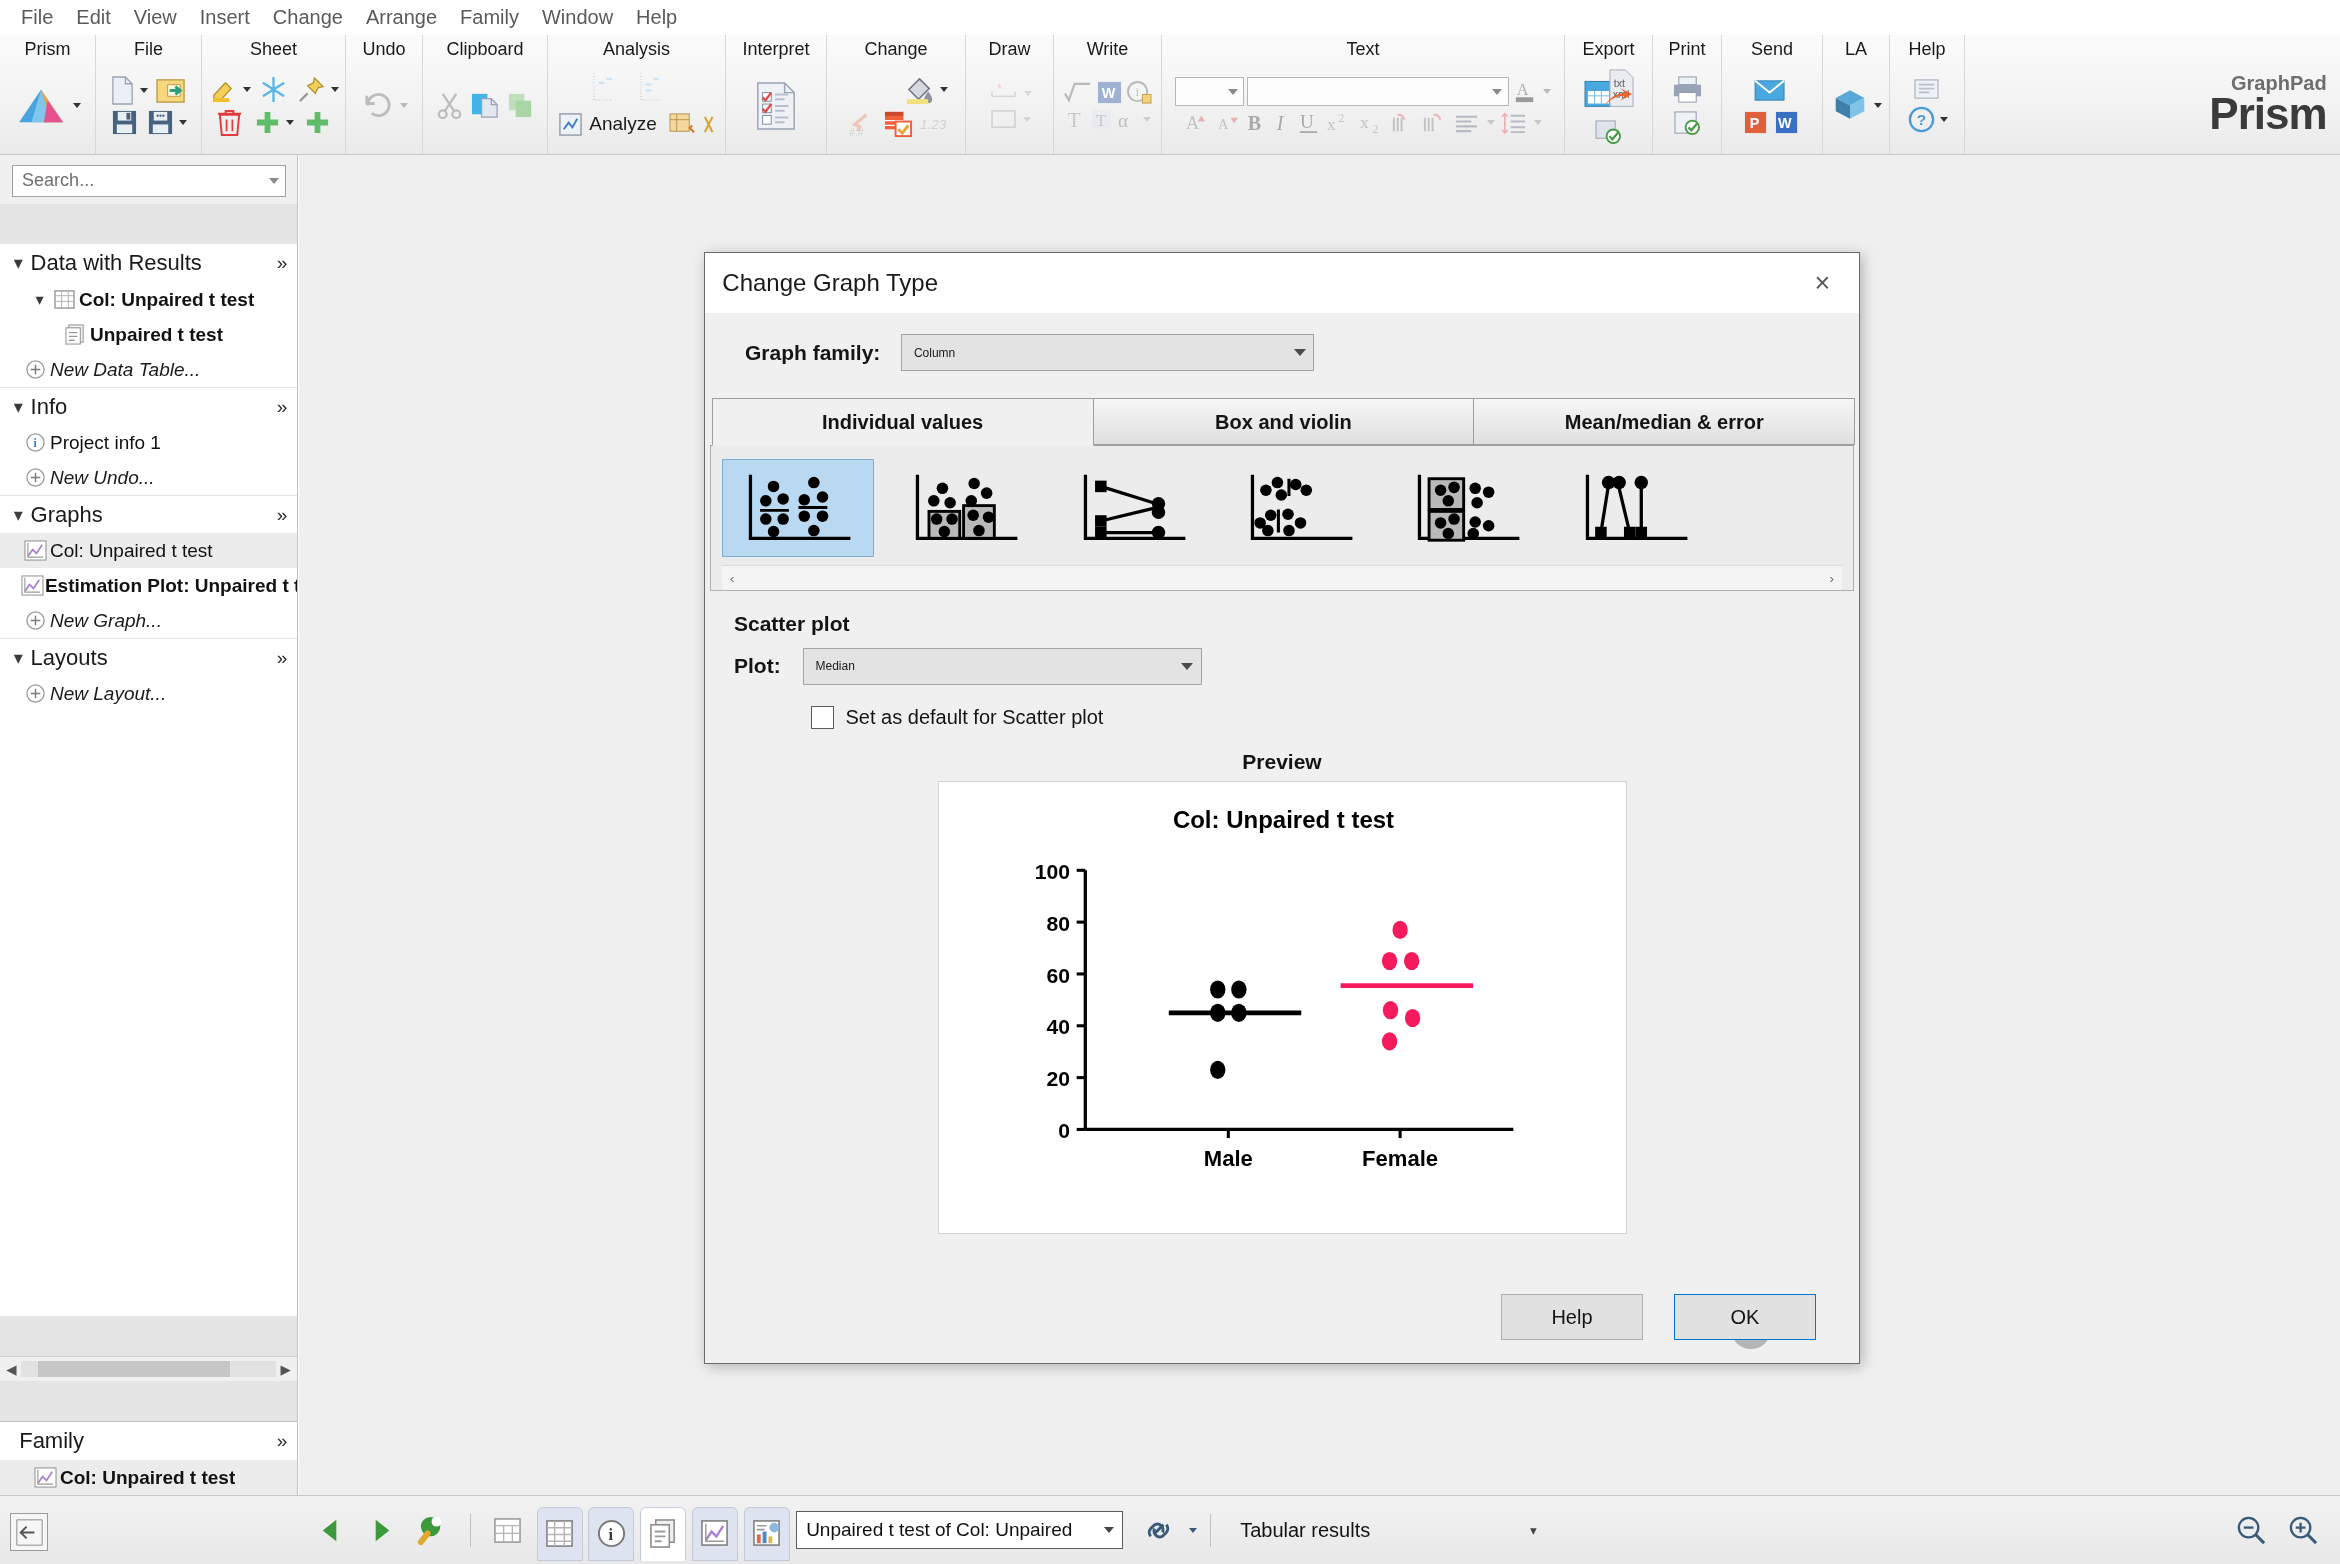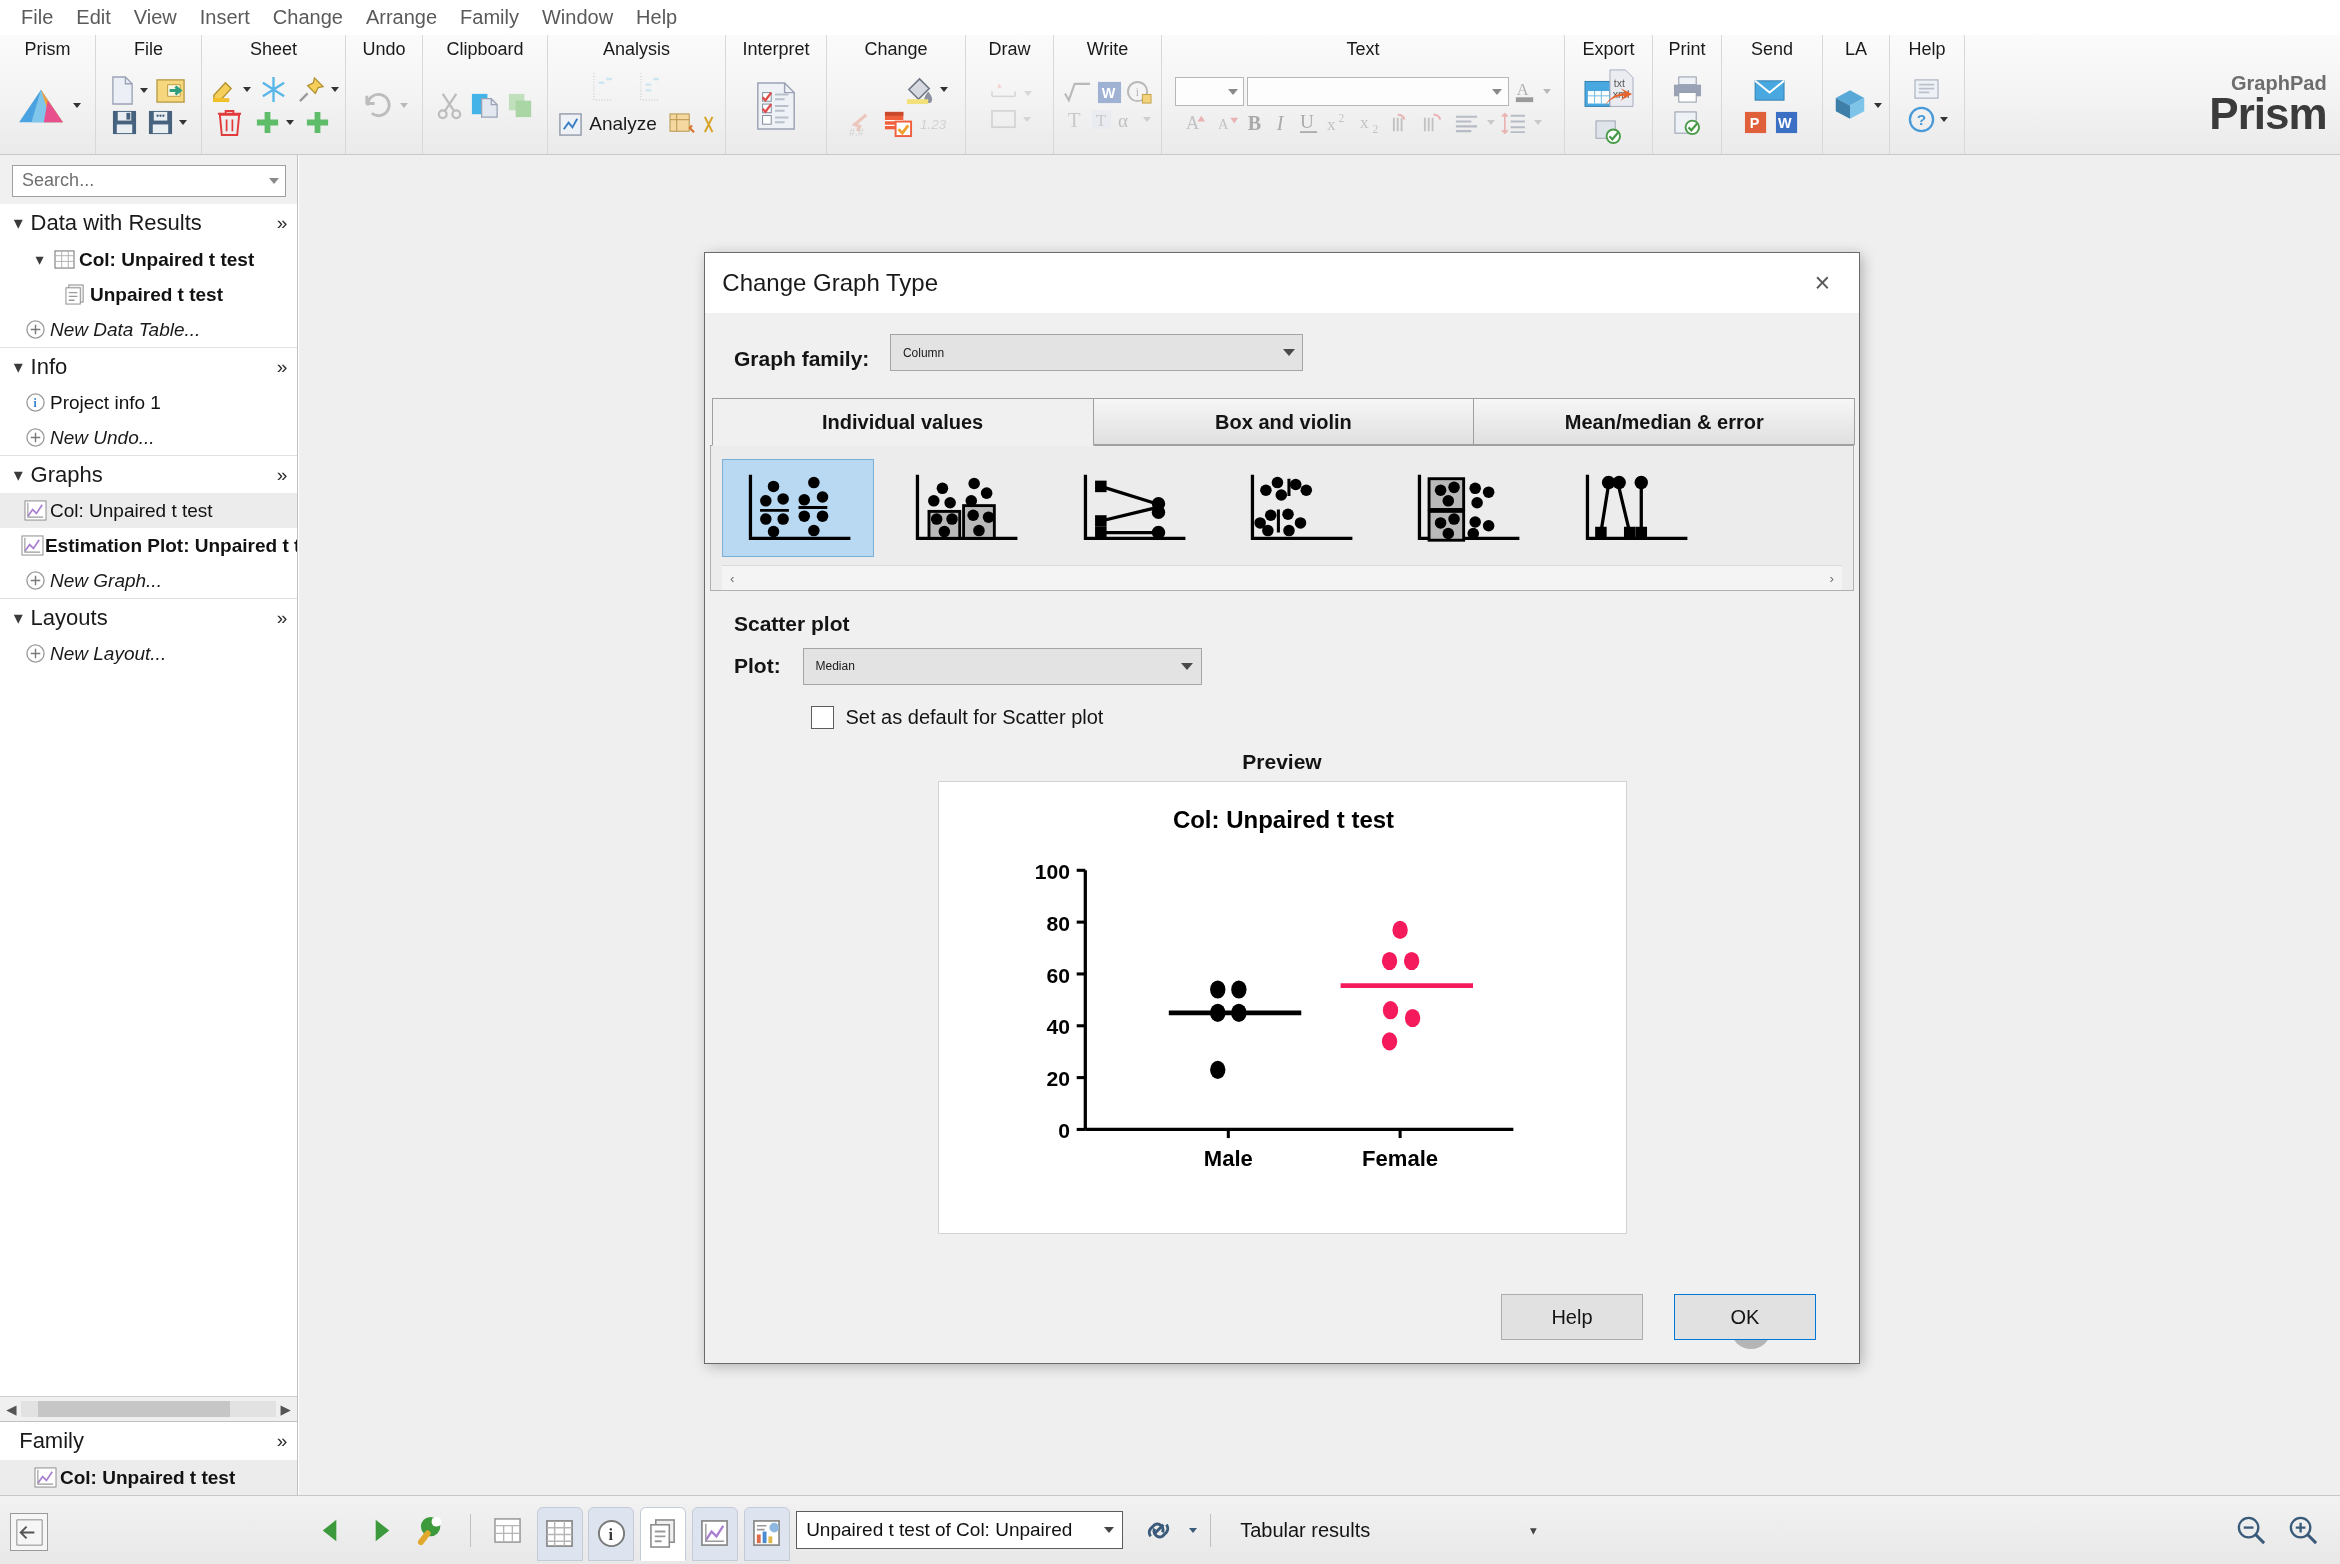--- a/index.html
+++ b/index.html
@@ -71,21 +71,21 @@
     display: flex; align-items: center; justify-content: flex-end;
     padding-right: 5.8px;
   }
   .vcaret { width:0;height:0;border-left:5.8px solid transparent;
             border-right:5.8px solid transparent;border-top:6.7px solid #8a8a8a; }
 
   
   .navpane {
     position: absolute; top: 155px; left: 0; width: 298px; height: 1340px;
     background: #e5e5e5; border-right: 1px solid #c0c0c0;
-    display: flex; flex-direction: column;
+    display: flex; flex-direction: column; gap: 40px;
   }
   .searchwrap { padding: 9.6px 11.5px 7.7px 11.5px; background:#f0f0f0; }
   .searchbox {
     width: 100%; height: 32px; border: 1px solid #a0a0a0; background: #fff;
     display: flex; align-items: center; padding: 0 5.8px 0 9.6px;
   }
   .searchbox span { font-size: 18px; color: #6f6f6f; flex: 1; }
   .tree { flex: 1; overflow: hidden; background:#fff; }
   .sect {
     display: flex; align-items: center; height: 38px; padding-left: 7.7px;
@@ -142,21 +142,21 @@
     height: 60px; background: #ffffff; display:flex; align-items:center;
     padding: 0 9.6px 0 17.3px;
   }
   .dlgtitle { font-size: 24px; color: #1a1a1a; }
   .dlgclose {
     margin-left:auto; width: 54px; height: 44px; display:flex;
     align-items:center; justify-content:center; font-size:27px; color:#5a5a5a;
   }
   .dlgbody { padding: 0 0 0 0; position:relative; height: calc(100% - 60px); }
 
-  .famrow { display:flex; align-items:flex-end; padding: 21px 0 0 29px; }
+  .famrow { display:flex; align-items:center; padding: 21px 0 0 40px; }
   .famlbl { font-size: 21px; font-weight: 700; color:#141414; margin-right: 21px; }
   .combo {
     border: 1px solid #a5a5a5; background: #e3e3e3;
     display:flex; align-items:center; height: 37px; padding: 0 7.7px 0 11.5px;
   }
   .combo .val { font-size: 12px; color: #1a1a1a; flex:1; white-space:nowrap; }
   .combo .vc { width:0;height:0;border-left:6.7px solid transparent;
                border-right:6.7px solid transparent;border-top:7.7px solid #4a4a4a; }
 
   .tabs {

